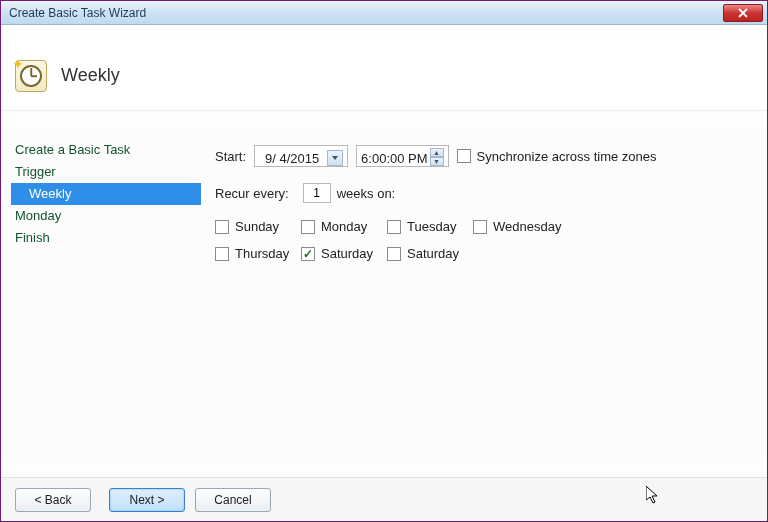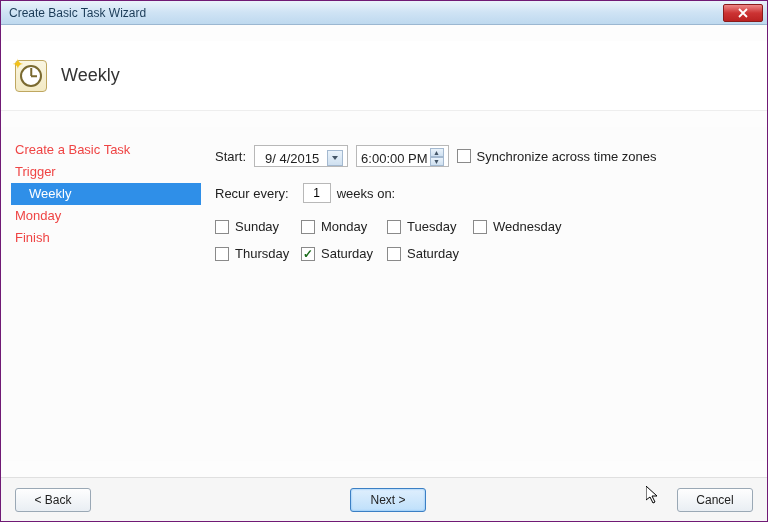--- a/index.html
+++ b/index.html
@@ -91,21 +91,21 @@
   }
   .sidebar {
     width: 200px;
     padding: 12px 0 0 10px;
   }
   .side-item {
     height: 22px;
     line-height: 22px;
     padding-left: 4px;
     font-size: 13px;
-    color: #ef4444;
+    color: #14532d;
     cursor: pointer;
   }
   .side-item.sub {
     padding-left: 18px;
   }
   .side-item.sel {
     background: #2f8fe8;
     color: #fff;
   }
   .content {
@@ -163,21 +163,21 @@
     display:grid;
     grid-template-columns: 86px 86px 86px 100px;
     row-gap:12px;
     font-size:13px;
   }
   .day{
     display:flex;align-items:center;
   }
   .footer{
     height:44px;border-top:1px solid #e0e0e0;
-    display:flex;align-items:center;justify-content:space-between;
+    display:flex;align-items:center;justify-content:flex-start;
     padding:0 14px;gap:10px;background:#f6f6f6;
   }
   .btn{
     min-width:76px;height:24px;border:1px solid #9aa8b5;border-radius:3px;
     background:linear-gradient(to bottom,#fefefe,#e9eef3);
     font-size:12px;color:#222;cursor:pointer;
     display:flex;align-items:center;justify-content:center;
     padding:0 10px;
   }
   .btn.primary{

